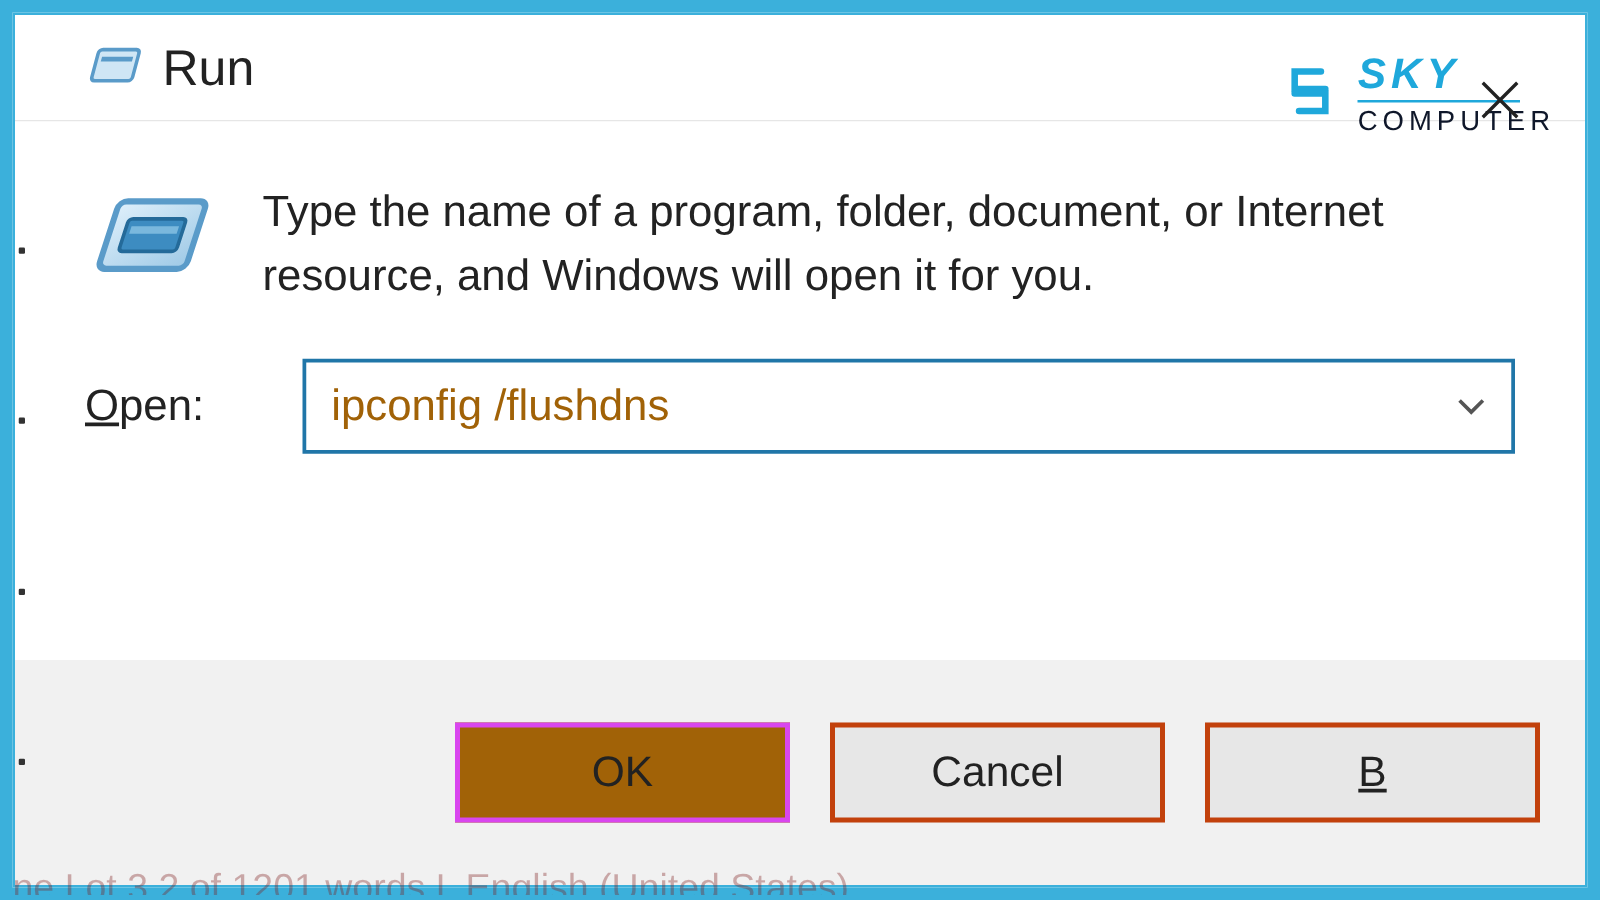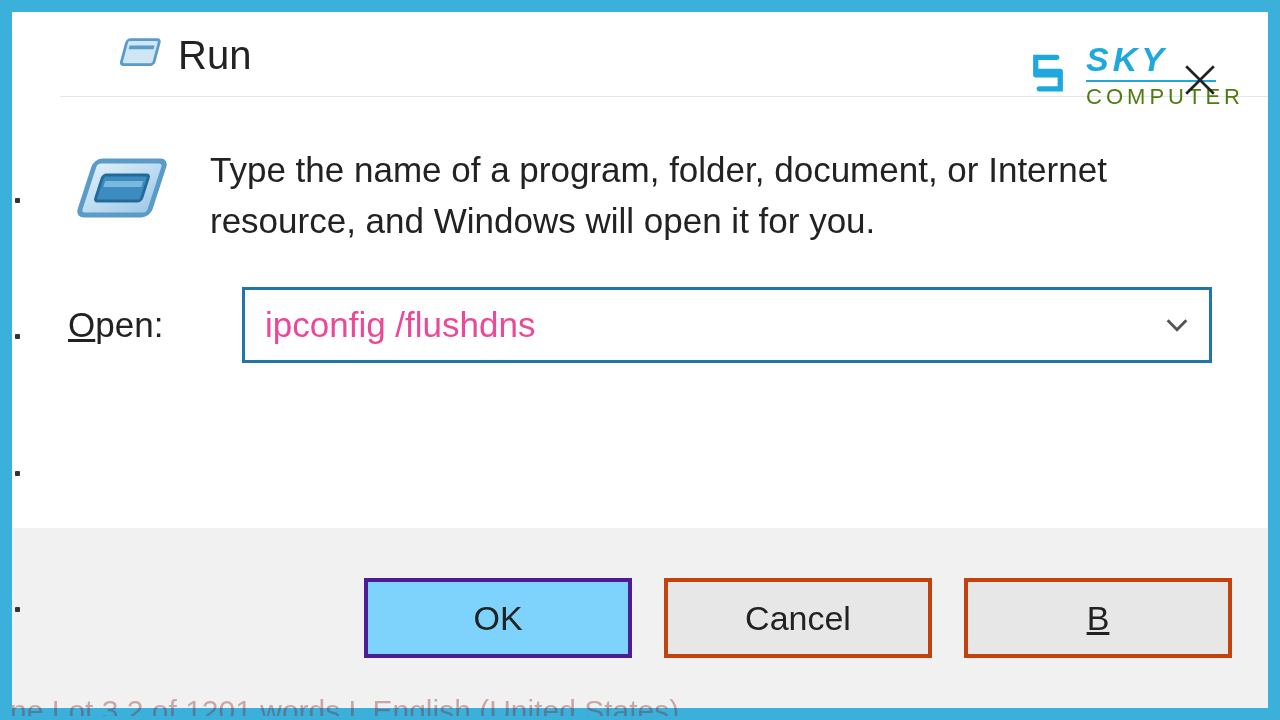--- a/index.html
+++ b/index.html
@@ -19,21 +19,20 @@
       position: relative;
       display: flex;
       flex-direction: column;
     }
     .titlebar {
       display: flex;
       align-items: center;
       padding: 20px 28px 18px 56px;
       border-bottom: 1px solid #e6e6e6;
       position: relative;
-      margin-left: 48px;
     }
     .title-icon-wrap {
       width: 46px; height: 46px;
       display: flex; align-items: center; justify-content: center;
       margin-right: 16px;
     }
     .title-text {
       font-size: 40px;
       color: #222;
       font-weight: 400;
@@ -64,21 +63,21 @@
       font-weight: 600;
       color: #1fa8db;
       letter-spacing: 4px;
       font-style: italic;
     }
     .wm-line {
       height: 2px; background: #1fa8db; width: 130px; margin: 4px 0;
     }
     .wm-comp {
       font-size: 22px;
-      color: #4d7c0f;
+      color: #0f172a;
       letter-spacing: 4px;
     }
     .content {
       flex: 1;
       display: flex;
       flex-direction: column;
     }
     .upper {
       padding: 48px 56px 40px 56px;
       display: flex;
@@ -117,21 +116,21 @@
       display: flex;
       align-items: center;
       padding: 0 20px;
       position: relative;
     }
     .combo-input {
       border: none;
       outline: none;
       width: 100%;
       font-size: 35px;
-      color: #ec4899;
+      color: #a16207;
       background: transparent;
       font-family: inherit;
     }
     .chevron {
       position: absolute;
       right: 18px;
       top: 50%;
       transform: translateY(-50%);
       width: 28px; height: 28px;
       display: flex; align-items: center; justify-content: center;
@@ -152,22 +151,22 @@
       border: 4px solid #c2410c;
       font-size: 34px;
       color: #222;
       display: flex;
       align-items: center;
       justify-content: center;
       cursor: pointer;
       font-family: inherit;
     }
     .btn.primary {
-      border: 4px solid #4c1d95;
-      background: #7dd3fc;
+      border: 4px solid #d946ef;
+      background: #a16207;
     }
     .btn .ul { text-decoration: underline; }
     .bleed {
       position: absolute;
       left: 10px; right: 10px; bottom: 4px;
       height: 22px;
       color: #7f1d1d;
       font-size: 30px;
       opacity: 0.35;
       overflow: hidden;

